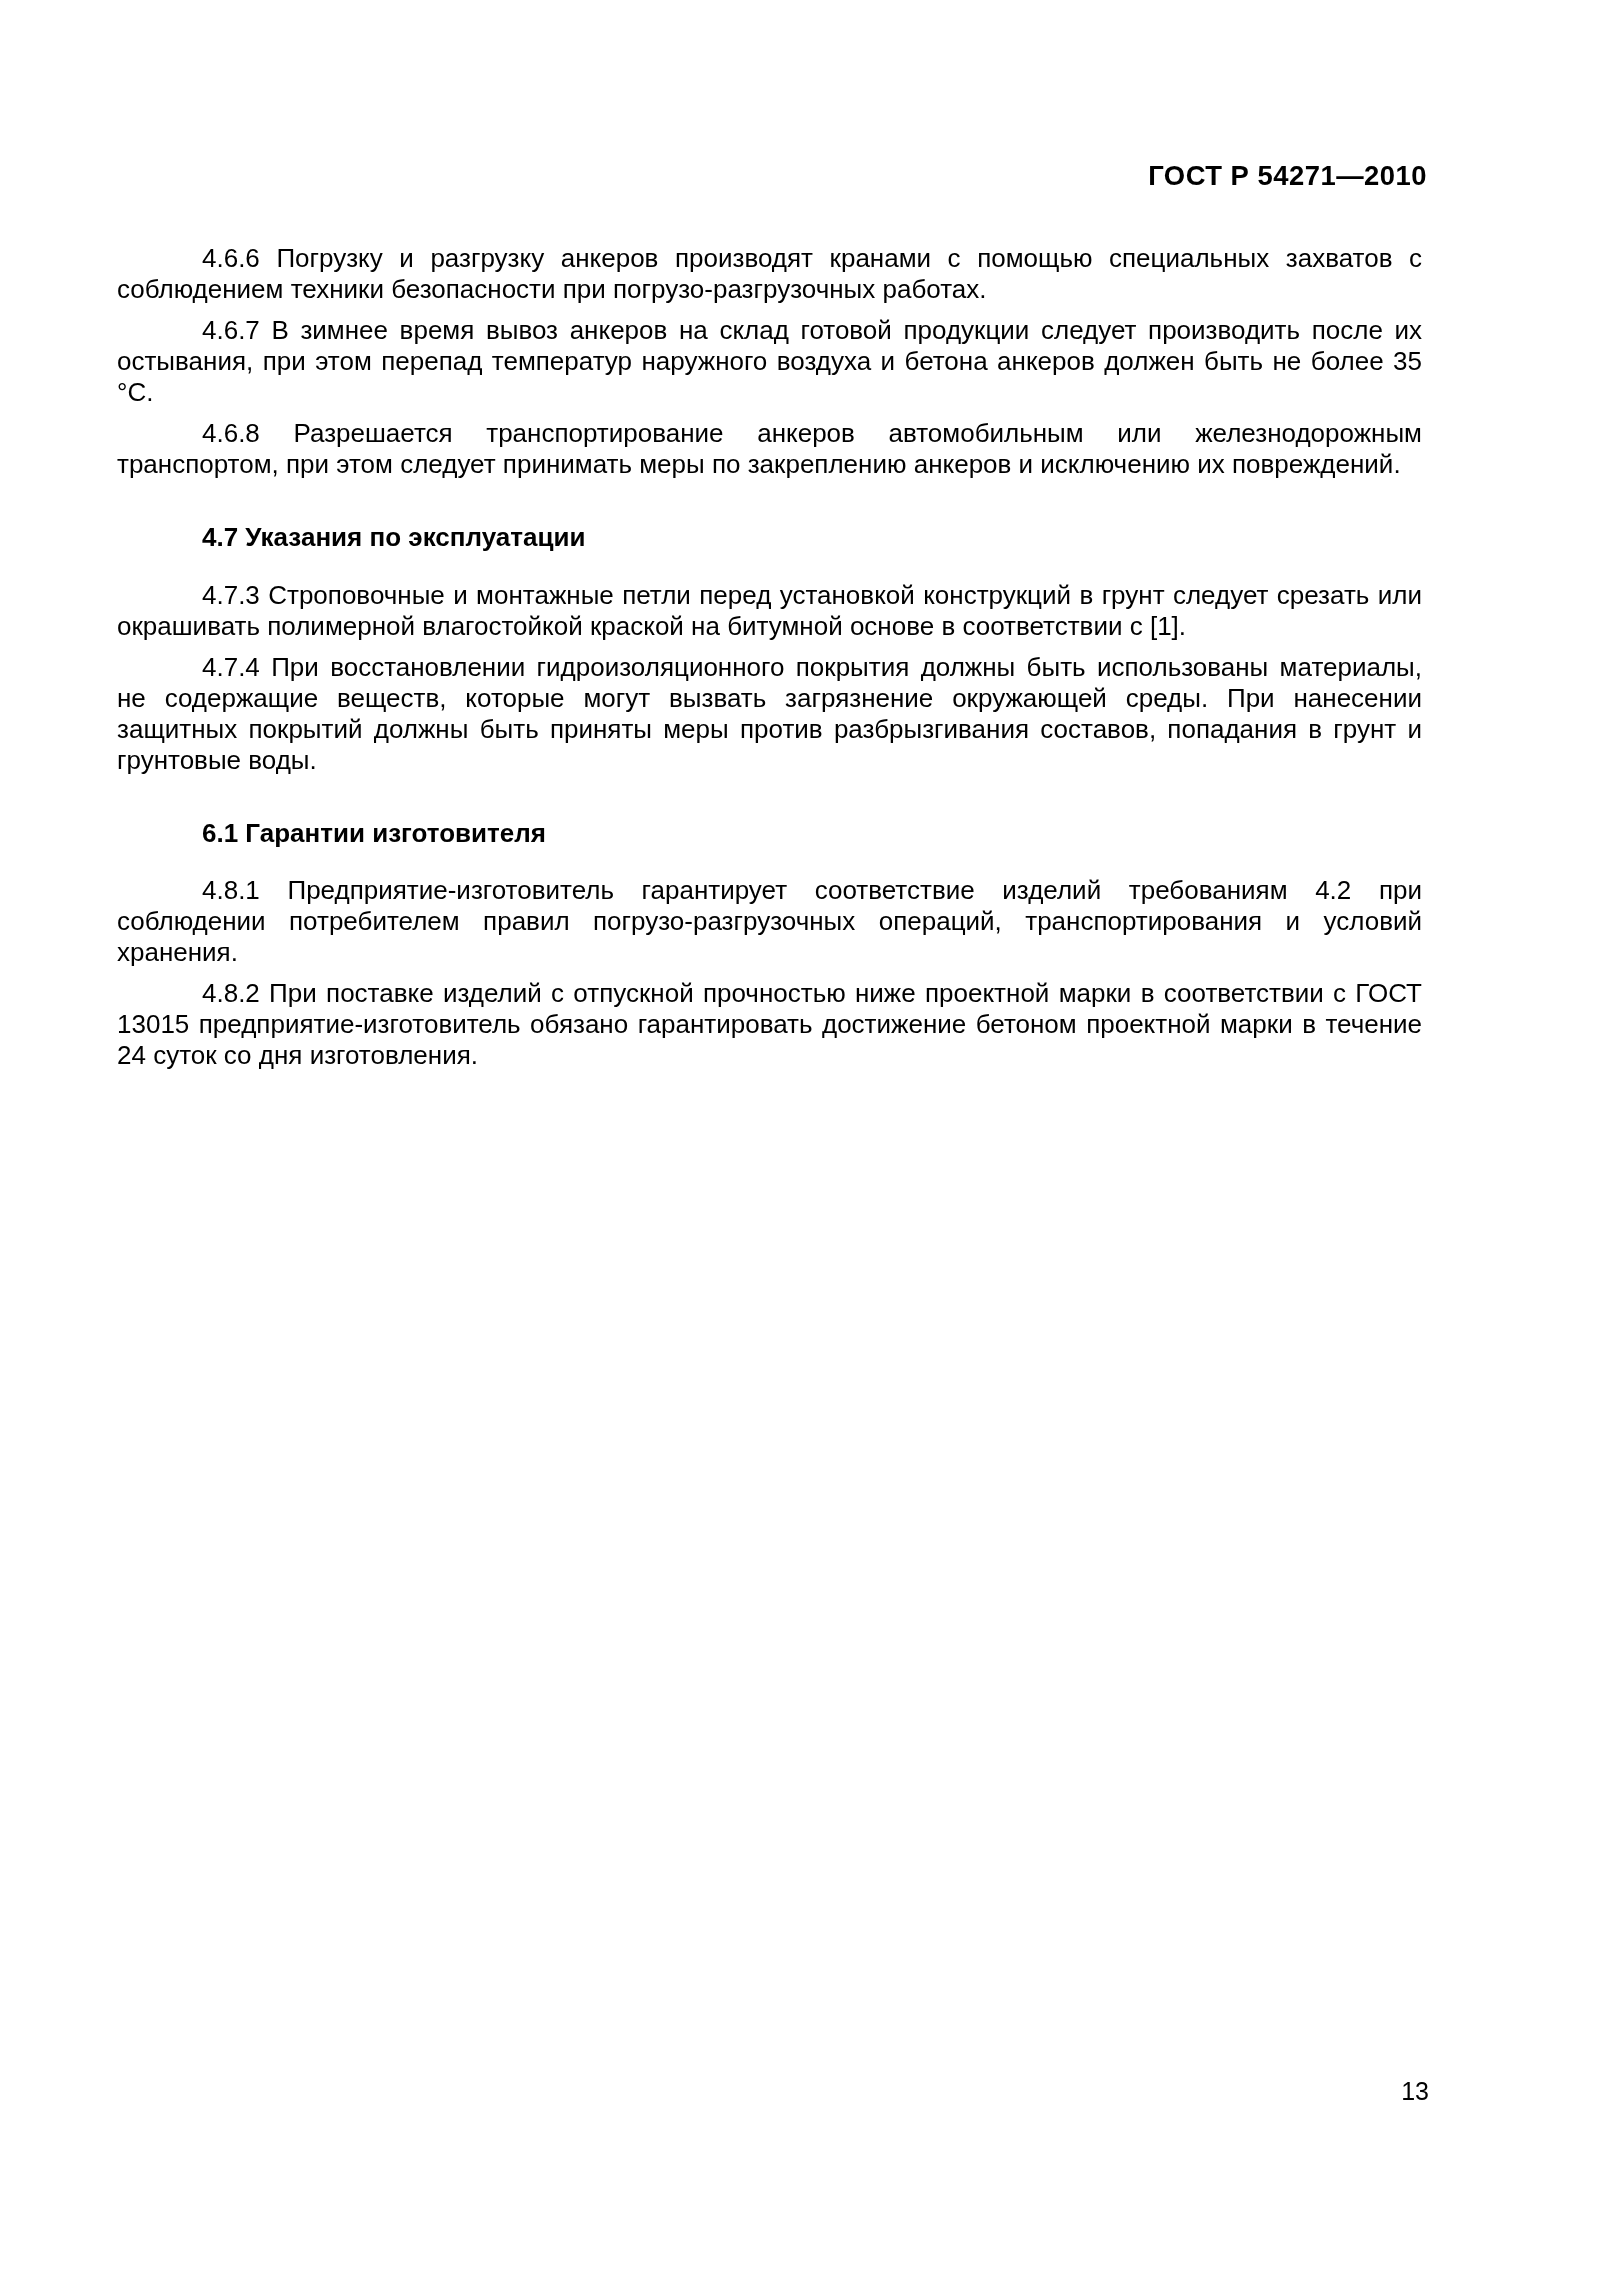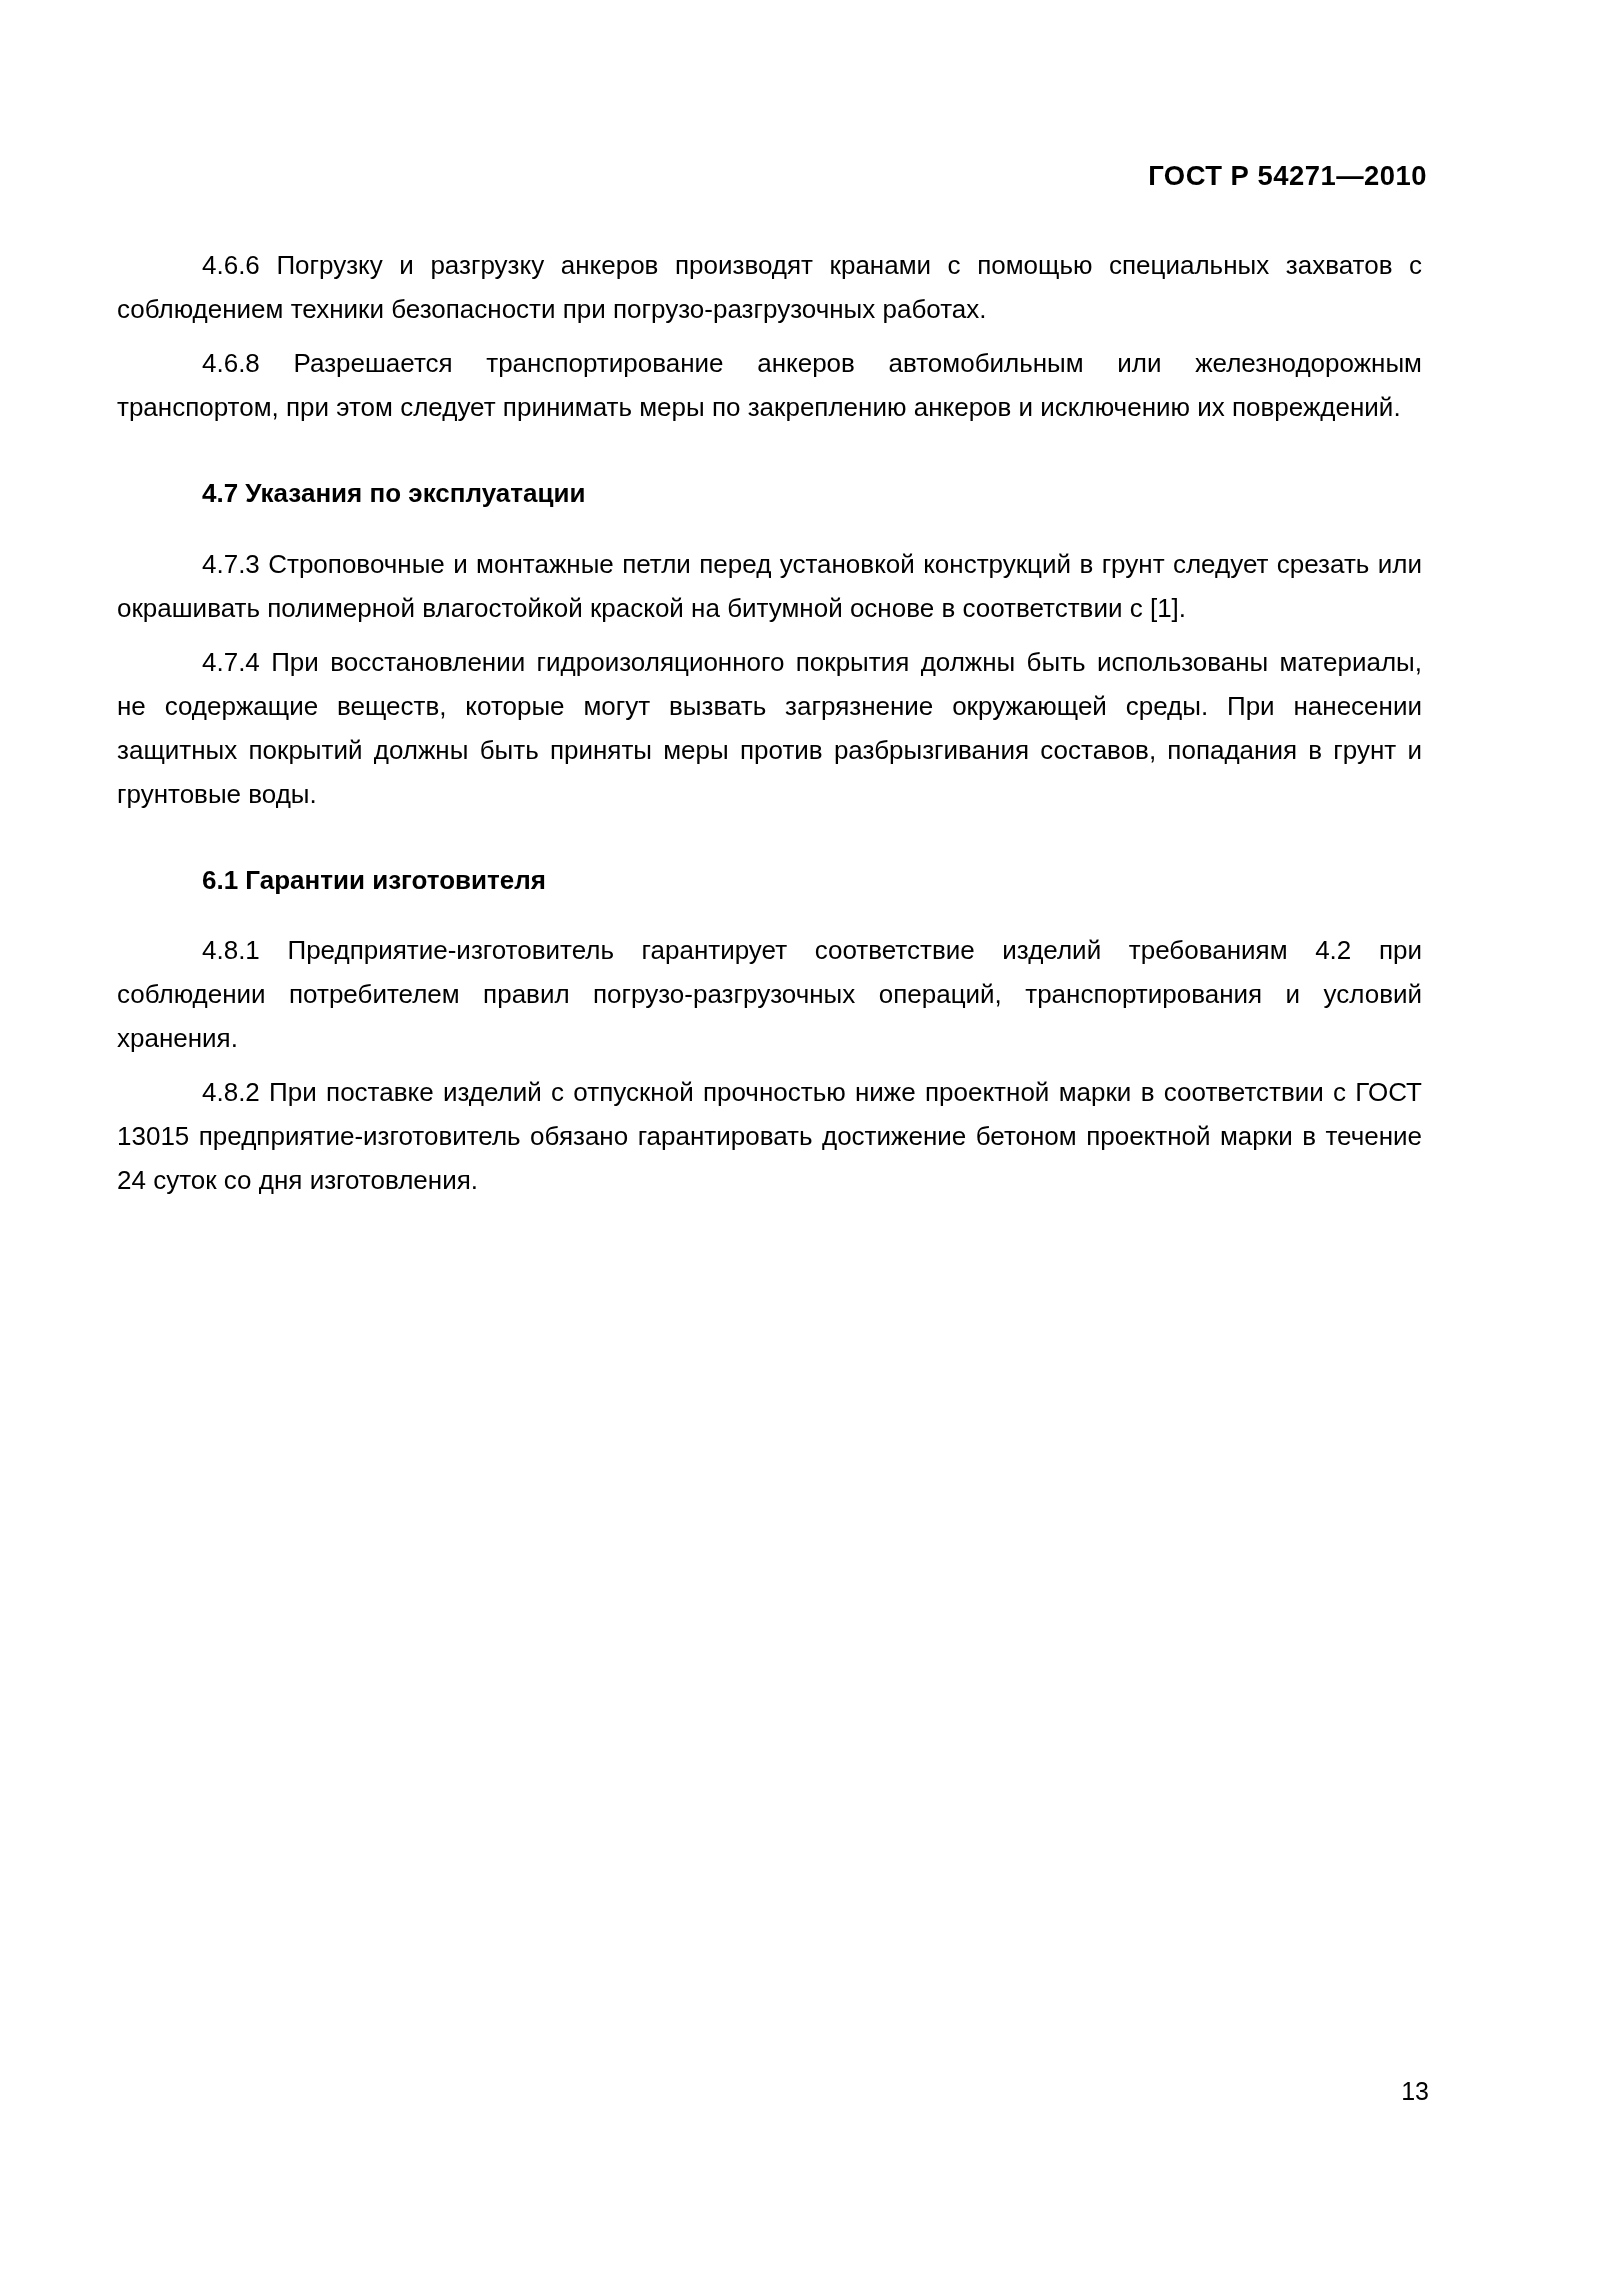--- a/index.html
+++ b/index.html
@@ -29,21 +29,21 @@
       font-weight: bold;
       letter-spacing: 0.5px;
       white-space: nowrap;
     }
     .content {
       position: absolute;
       top: 228px;
       left: 102px;
       width: 1325px;
       font-size: 26px;
-      line-height: 44px;
+      line-height: 31px;
       text-align: justify;
     }
     .content p {
       text-indent: 85px;
       margin: 0;
     }
     .content .section-heading {
       font-weight: bold;
       text-align: left;
       text-indent: 85px;
@@ -63,20 +63,21 @@
   </style>
 </head>
 <body>
 
 <div class="page">
 
   <div class="running-header">ГОСТ Р 54271—2010</div>
 
   <div class="content">
     <p>4.6.6 Погрузку и разгрузку анкеров производят кранами с помощью специальных захватов с соблюдением техники безопасности при погрузо-разгрузочных работах.</p>
+    <p>4.6.7 В зимнее время вывоз анкеров на склад готовой продукции следует производить после их остывания, при этом перепад температур наружного воздуха и бетона анкеров должен быть не более 35 °С.</p>
     <p>4.6.8 Разрешается транспортирование анкеров автомобильным или железнодорожным транспортом, при этом следует принимать меры по закреплению анкеров и исключению их повреждений.</p>
     <div class="section-heading">4.7 Указания по эксплуатации</div>
     <p>4.7.3 Строповочные и монтажные петли перед установкой конструкций в грунт следует срезать или окрашивать полимерной влагостойкой краской на битумной основе в соответствии с [1].</p>
     <p>4.7.4 При восстановлении гидроизоляционного покрытия должны быть использованы материалы, не содержащие веществ, которые могут вызвать загрязнение окружающей среды. При нанесении защитных покрытий должны быть приняты меры против разбрызгивания составов, попадания в грунт и грунтовые воды.</p>
     <div class="section-heading">6.1 Гарантии изготовителя</div>
     <p>4.8.1 Предприятие-изготовитель гарантирует соответствие изделий требованиям 4.2 при соблюдении потребителем правил погрузо-разгрузочных операций, транспортирования и условий хранения.</p>
     <p>4.8.2 При поставке изделий с отпускной прочностью ниже проектной марки в соответствии с ГОСТ 13015 предприятие-изготовитель обязано гарантировать достижение бетоном проектной марки в течение 24 суток со дня изготовления.</p>
   </div>
 
   <div class="page-number">13</div>

